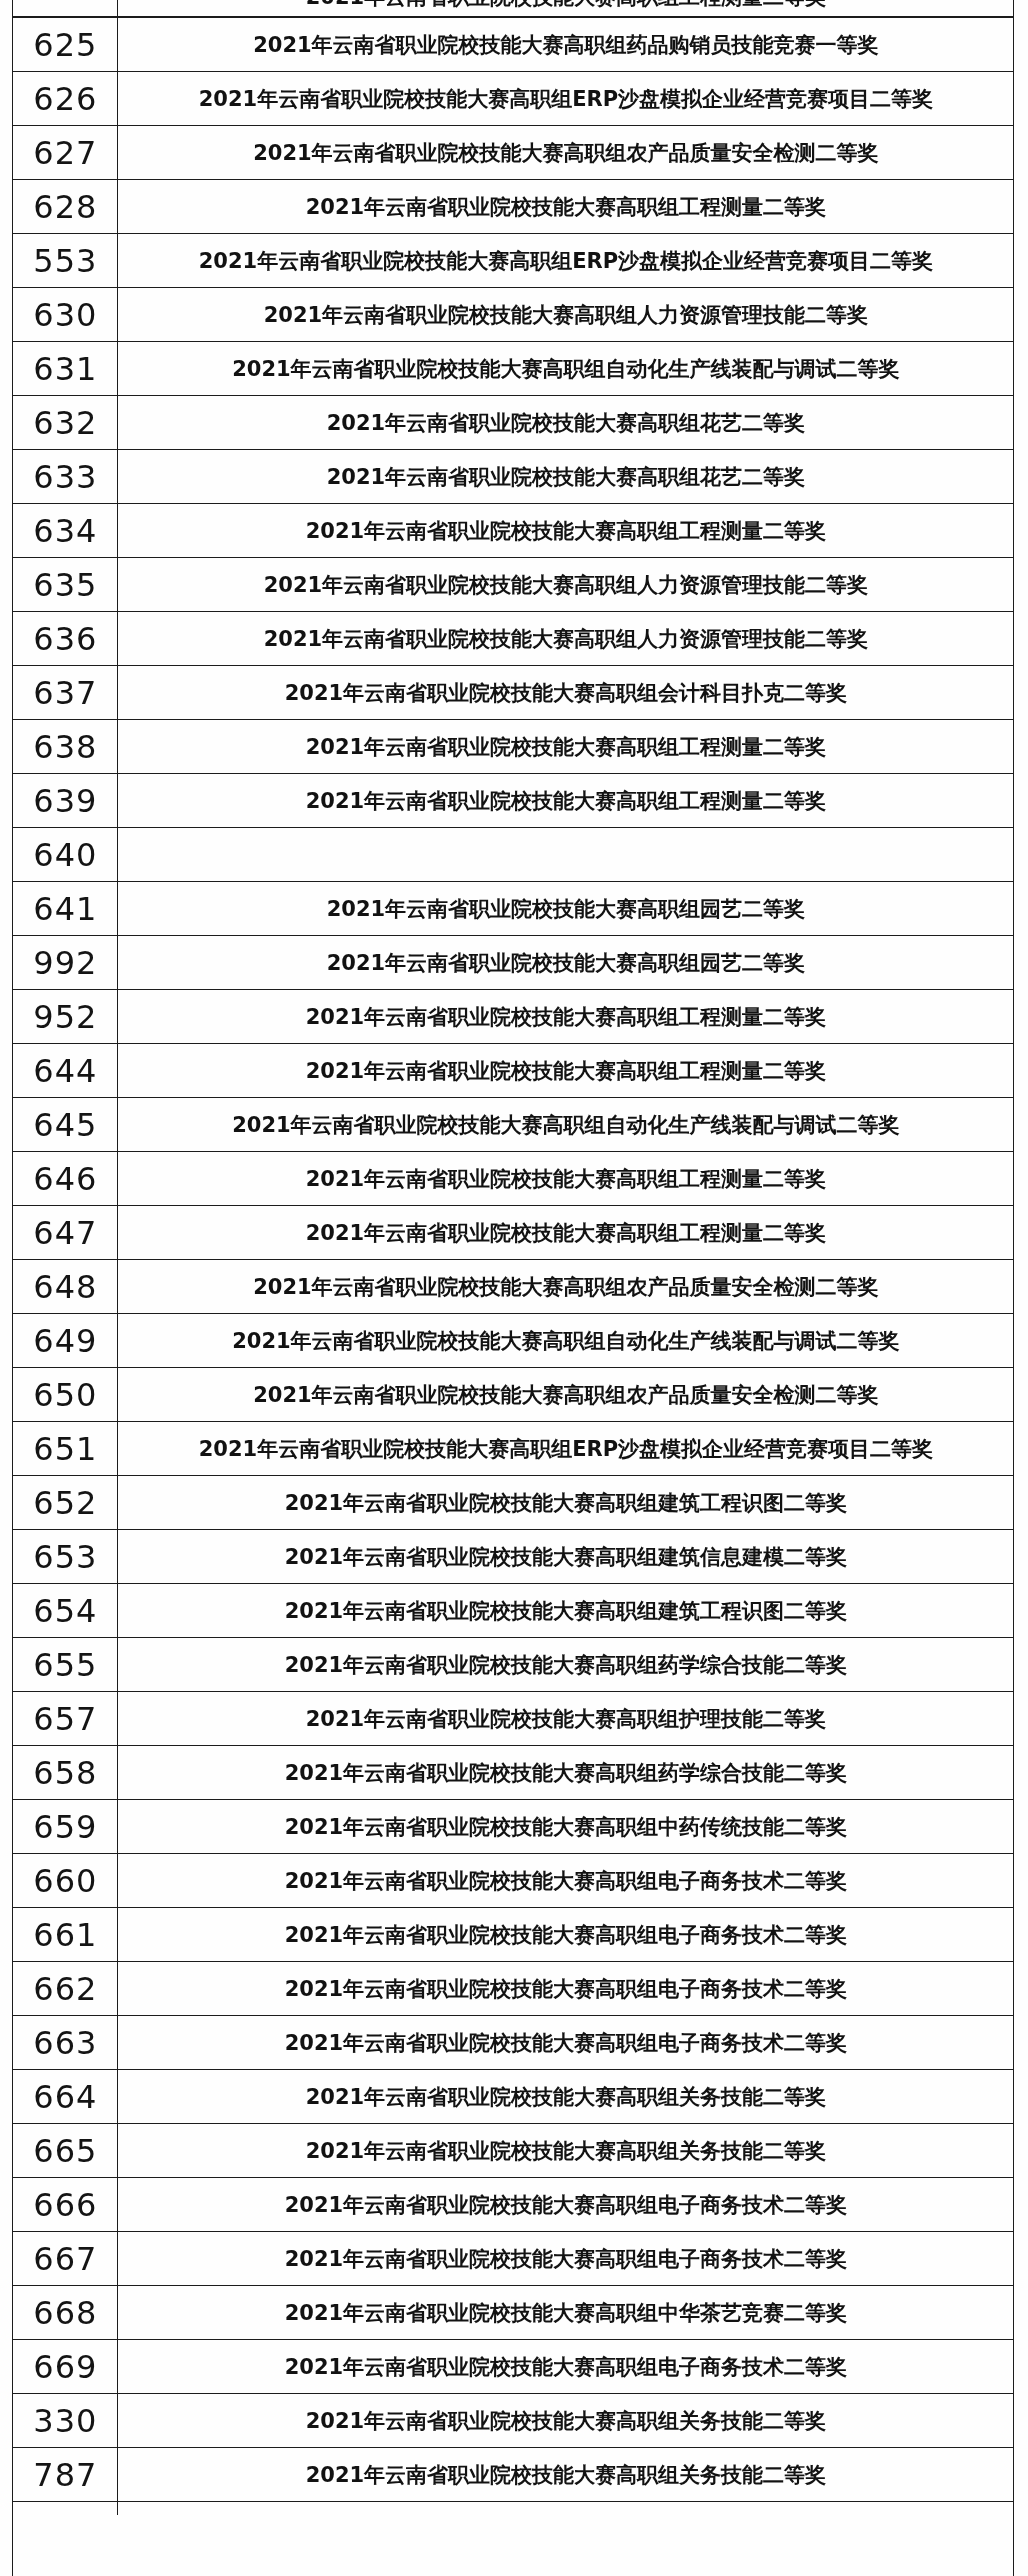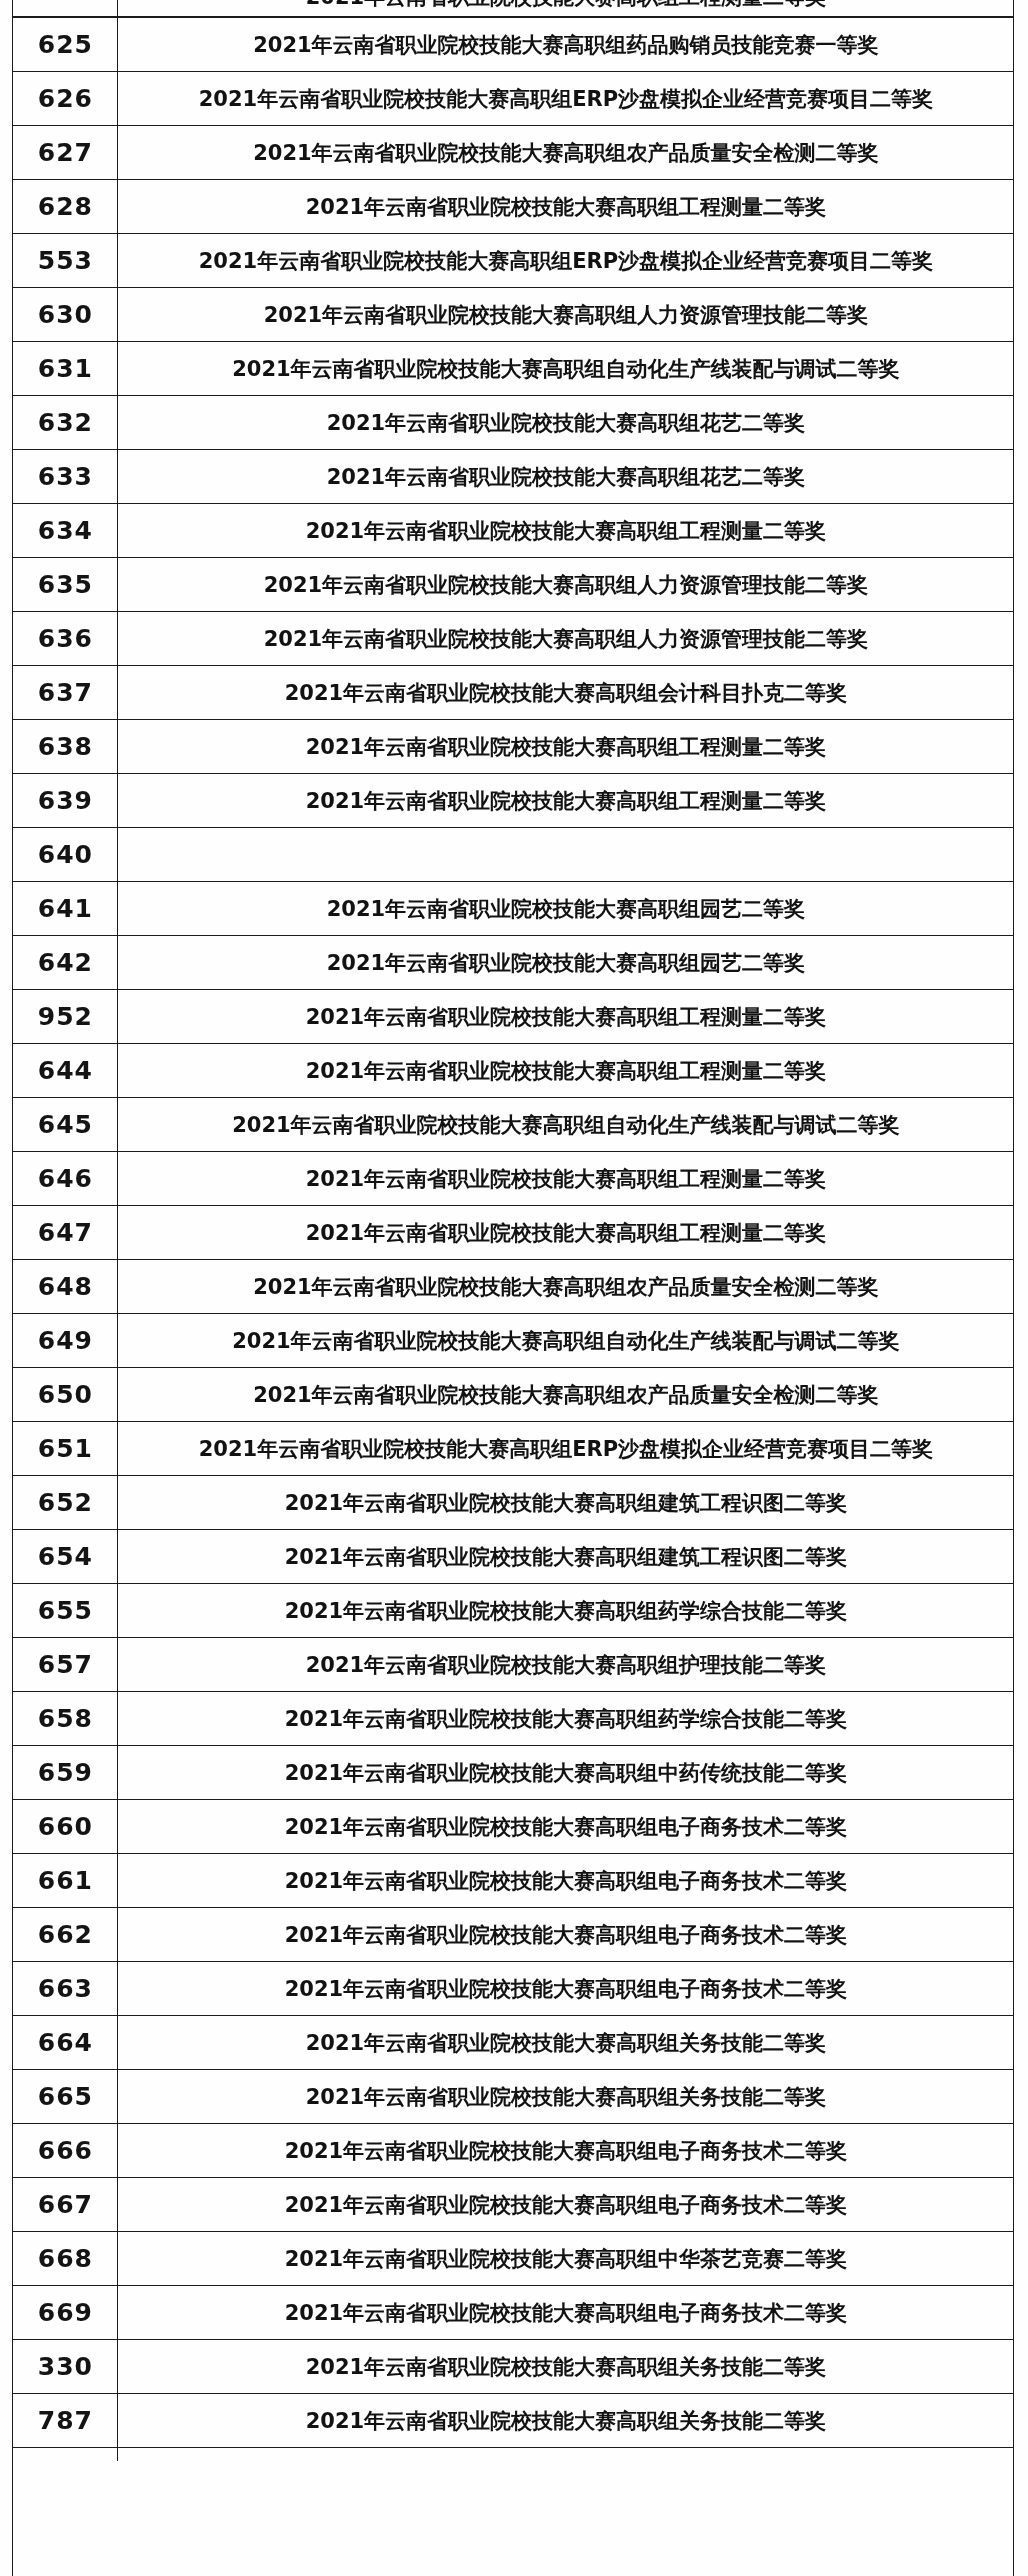--- a/index.html
+++ b/index.html
@@ -47,22 +47,22 @@
     display: flex;
     align-items: center;
     justify-content: center;
     box-sizing: border-box;
     overflow: hidden;
   }
   .cell.num {
     width: 105px;
     flex: 0 0 105px;
     border-right: 1.9px solid #1c1c1c;
-    font-size: 25px;
-    font-weight: 700;
+    font-size: 32px;
+    font-weight: 400;
     color: #141414;
     letter-spacing: 1px;
   }
   .cell.award {
     flex: 1 1 auto;
     font-size: 21px;
     font-weight: 700;
     color: #121212;
     text-align: center;
     white-space: nowrap;
@@ -175,21 +175,21 @@
   <div class="row">
     <div class="cell num">640</div>
   </div>
 
   <div class="row">
     <div class="cell num">641</div>
     <div class="cell award">2021年云南省职业院校技能大赛高职组园艺二等奖</div>
   </div>
 
   <div class="row">
-    <div class="cell num">642</div>
+    <div class="cell num">992</div>
     <div class="cell award">2021年云南省职业院校技能大赛高职组园艺二等奖</div>
   </div>
 
   <div class="row">
     <div class="cell num">952</div>
     <div class="cell award">2021年云南省职业院校技能大赛高职组工程测量二等奖</div>
   </div>
 
   <div class="row">
     <div class="cell num">644</div>
@@ -229,20 +229,24 @@
   <div class="row">
     <div class="cell num">651</div>
     <div class="cell award">2021年云南省职业院校技能大赛高职组ERP沙盘模拟企业经营竞赛项目二等奖</div>
   </div>
 
   <div class="row">
     <div class="cell num">652</div>
     <div class="cell award">2021年云南省职业院校技能大赛高职组建筑工程识图二等奖</div>
   </div>
 
+  <div class="row">
+    <div class="cell num">653</div>
+    <div class="cell award">2021年云南省职业院校技能大赛高职组建筑信息建模二等奖</div>
+  </div>
 
   <div class="row">
     <div class="cell num">654</div>
     <div class="cell award">2021年云南省职业院校技能大赛高职组建筑工程识图二等奖</div>
   </div>
 
   <div class="row">
     <div class="cell num">655</div>
     <div class="cell award">2021年云南省职业院校技能大赛高职组药学综合技能二等奖</div>
   </div>

